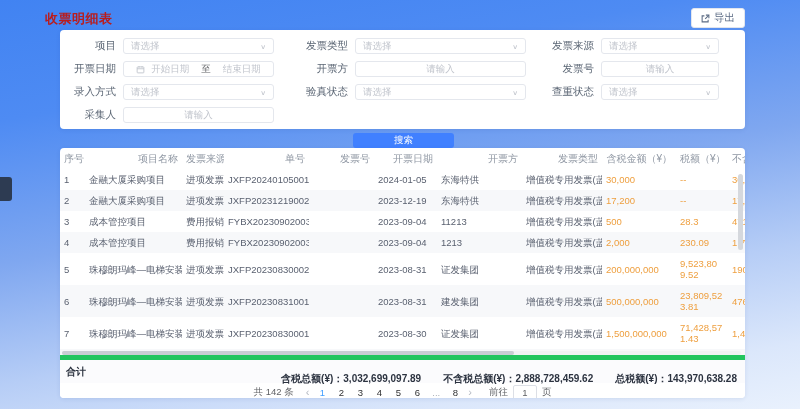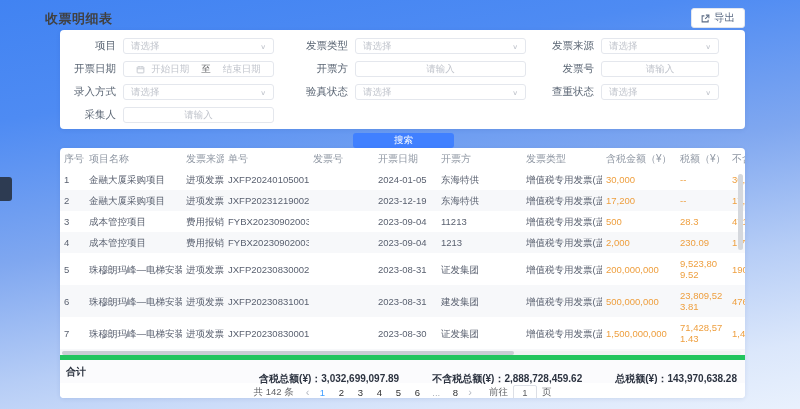--- a/index.html
+++ b/index.html
@@ -4,21 +4,21 @@
 <style>
   html,body{margin:0;padding:0;}
   body{
     width:800px;height:409px;position:relative;overflow:hidden;
     font-family:"Liberation Sans","DejaVu Sans",sans-serif;
     -webkit-font-smoothing:antialiased;
   }
   .bg{position:absolute;inset:0;
     background:linear-gradient(170deg,#4183f2 0%,#4e8bf3 22%,#7fa7f0 48%,#b6cdf6 70%,#dbe7fb 88%,#e9f1fd 100%);}
   
-  .page-title{position:absolute;left:45px;top:10px;font-size:13px;font-weight:bold;color:#404040;letter-spacing:.5px;}
+  .page-title{position:absolute;left:45px;top:10px;font-size:13px;font-weight:bold;color:#b91c1c;letter-spacing:.5px;}
   .export-btn{position:absolute;top:8px;right:55px;height:20px;display:flex;align-items:center;gap:4px;
     background:#ffffff;border:1px solid #e2e6ee;border-radius:3px;padding:0 9px;font-size:10.5px;color:#5b6b84;cursor:pointer;box-sizing:border-box;}
   .export-btn svg{display:block;}
   
   .card{position:absolute;left:60px;width:685px;background:#fff;border-radius:4px;
     box-shadow:0 1px 4px rgba(25,60,130,.10);box-sizing:border-box;}
   .filter-card{top:30px;height:99px;padding:8px 10px 0 4px;}
   .table-card{top:148px;height:250px;overflow:hidden;}
   
   .fgrid{display:grid;grid-template-columns:226px 252px 1fr;row-gap:7px;}
@@ -32,32 +32,32 @@
   .ctrl .chev{margin-left:auto;font-size:8px;color:#c0c4cc;transform:scaleY(.8);}
   .ctrl .sep{color:#606266;margin:0 12px;flex:0 0 auto;}
   .ctrl .cal{margin-right:6px;display:flex;}
   .btn-row{display:flex;align-items:center;margin-top:10px;padding-left:8px;flex-direction:column;}
   .search-btn{width:101px;height:15px;background:#4080ff;color:#fff;font-size:9.5px;border:none;border-radius:3px;
     display:flex;align-items:center;justify-content:center;cursor:pointer;}
   .clear-link{margin-left:18px;font-size:9.5px;color:#4080ff;cursor:pointer;}
   
   .tbl-wrap{height:207px;overflow:hidden;position:relative;}
   table{border-collapse:collapse;table-layout:fixed;width:728px;}
-  th{height:21px;padding:0 4px;font-size:10px;font-weight:normal;color:#8f97a3;text-align:left;white-space:nowrap;overflow:hidden;}
+  th{height:21px;padding:0 4px;font-size:10px;font-weight:normal;color:#8f97a3;text-align:right;white-space:nowrap;overflow:hidden;}
   td{padding:5px 4px;font-size:9.5px;line-height:11px;color:#5a6170;white-space:nowrap;overflow:hidden;}
   tbody tr:nth-child(even) td{background:#f7f8fa;}
   td.num{color:#ee9f3f;font-size:9.5px;}
   td.wrap{white-space:normal;word-break:break-all;}
   .vscroll{position:absolute;right:2px;top:26px;width:5px;height:76px;background:#d5d8dd;border-radius:3px;}
   .hscroll-track{position:absolute;left:2px;top:203px;width:679px;height:4px;background:#f1f2f4;border-radius:2px;}
   .hscroll{position:absolute;left:0;top:0;width:452px;height:4px;background:#c9cdd3;border-radius:2px;}
   
   .summary{height:23px;display:flex;align-items:center;background:#fbfbfd;border-top:5px solid #22c55e;
     padding:0 6px;font-size:10px;font-weight:bold;color:#2c3340;}
-  .summary .totals{margin-left:auto;display:flex;gap:33px;padding-right:2px;margin-top:14px;}
+  .summary .totals{margin-left:auto;display:flex;gap:22px;padding-right:2px;margin-top:14px;}
   .summary .pair{white-space:nowrap;}
   
   .pager{height:19px;display:flex;align-items:center;justify-content:center;gap:7px;font-size:9.5px;color:#606266;background:#fff;}
   .pager .total{margin-right:5px;color:#606266;}
   .pager .arrow{color:#b4b9c2;cursor:pointer;font-size:11px;line-height:1;}
   .pager .page{min-width:12px;text-align:center;color:#303133;cursor:pointer;}
   .pager .page.active{color:#409eff;}
   .pager .page.dots{color:#a8adb6;cursor:default;}
   .goto{display:flex;align-items:center;gap:5px;margin-left:10px;color:#606266;}
   .goto input{width:22px;height:13px;border:1px solid #dcdfe6;border-radius:2px;text-align:center;font-size:9.5px;color:#606266;padding:0;}

